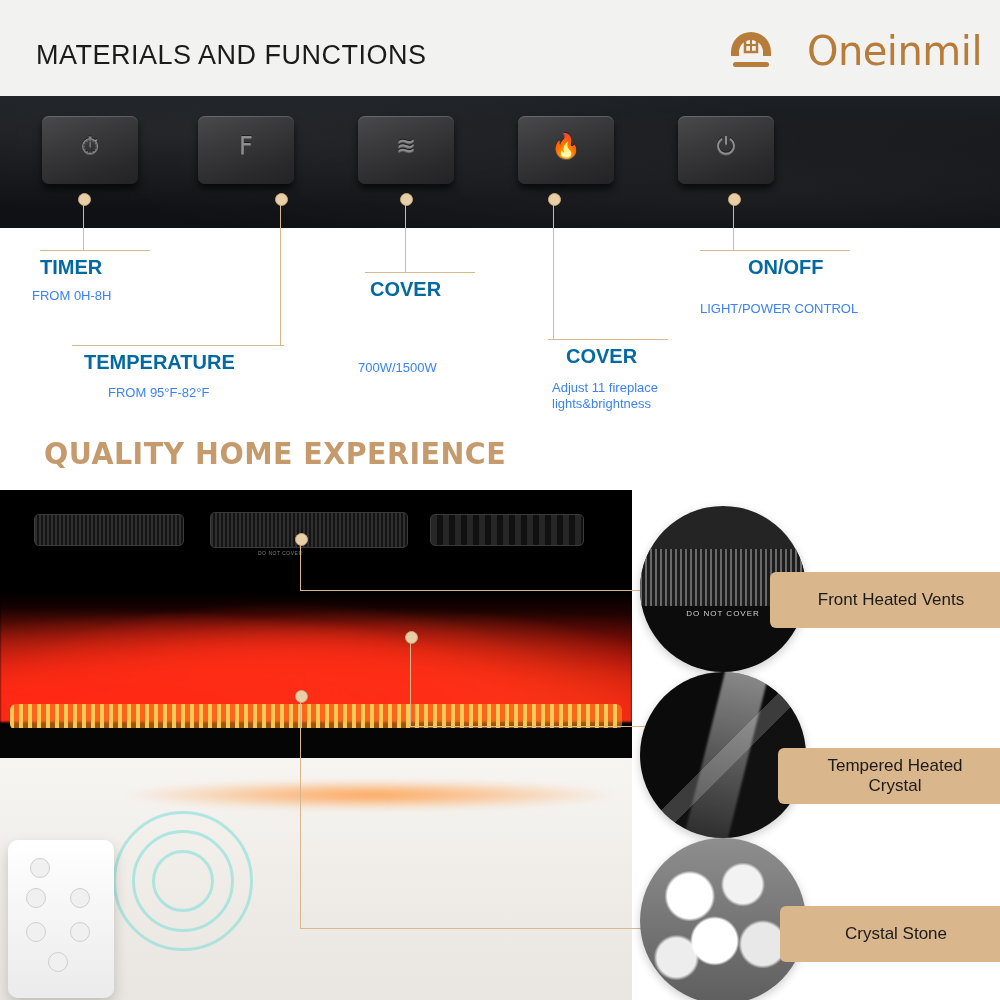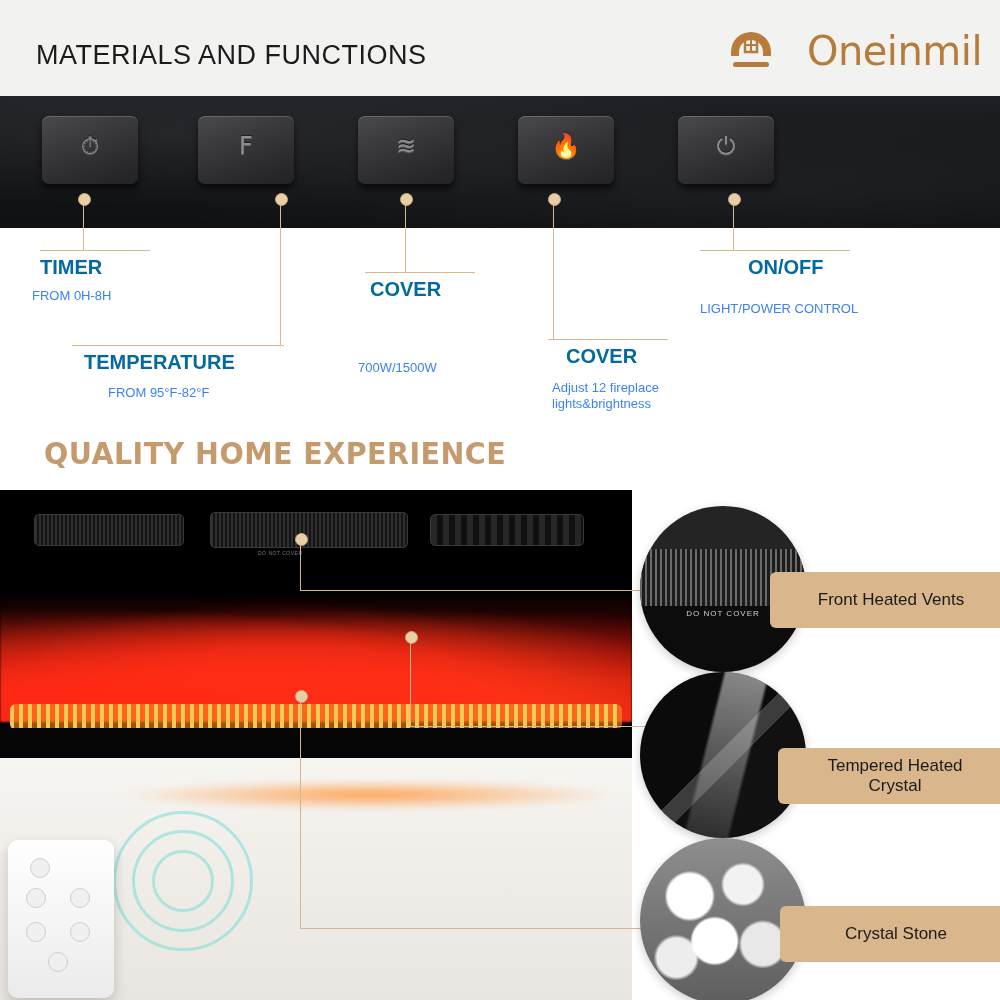--- a/index.html
+++ b/index.html
@@ -248,21 +248,21 @@
   <div class="callout-dot" style="left:400px;top:193px;"></div>
   <div class="leader" style="left:405px;top:204px;height:68px;"></div>
   <div class="leader-h" style="left:365px;top:272px;width:110px;"></div>
   <div class="co-title" style="left:370px;top:278px;">COVER</div>
   <div class="co-sub" style="left:358px;top:324px;margin-top:36px;">700W/1500W</div>
 
   <div class="callout-dot" style="left:548px;top:193px;"></div>
   <div class="leader" style="left:553px;top:204px;height:135px;"></div>
   <div class="leader-h" style="left:548px;top:339px;width:120px;"></div>
   <div class="co-title" style="left:566px;top:345px;">COVER</div>
-  <div class="co-sub" style="left:552px;top:380px;">Adjust 12 fireplace</div>
+  <div class="co-sub" style="left:552px;top:380px;">Adjust 11 fireplace</div>
   <div class="co-sub" style="left:552px;top:396px;">lights&amp;brightness</div>
 
   <div class="callout-dot" style="left:728px;top:193px;"></div>
   <div class="leader" style="left:733px;top:204px;height:46px;"></div>
   <div class="leader-h" style="left:700px;top:250px;width:150px;"></div>
   <div class="co-title" style="left:748px;top:256px;">ON/OFF</div>
   <div class="co-sub" style="left:700px;top:301px;">LIGHT/POWER CONTROL</div>
 
   <div class="section-title">QUALITY HOME EXPERIENCE</div>
 

